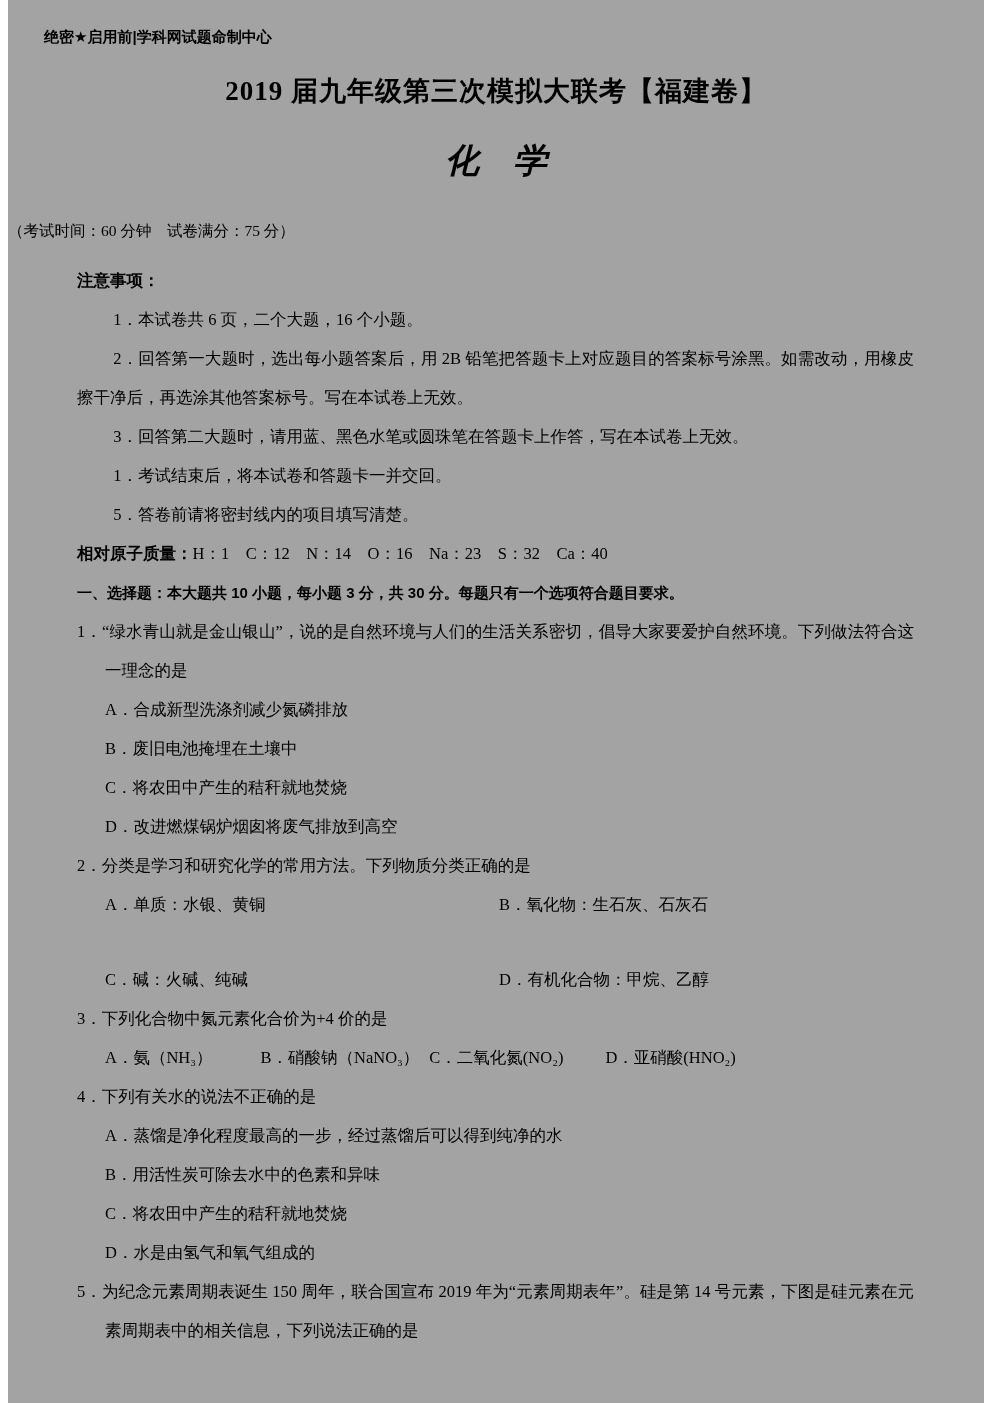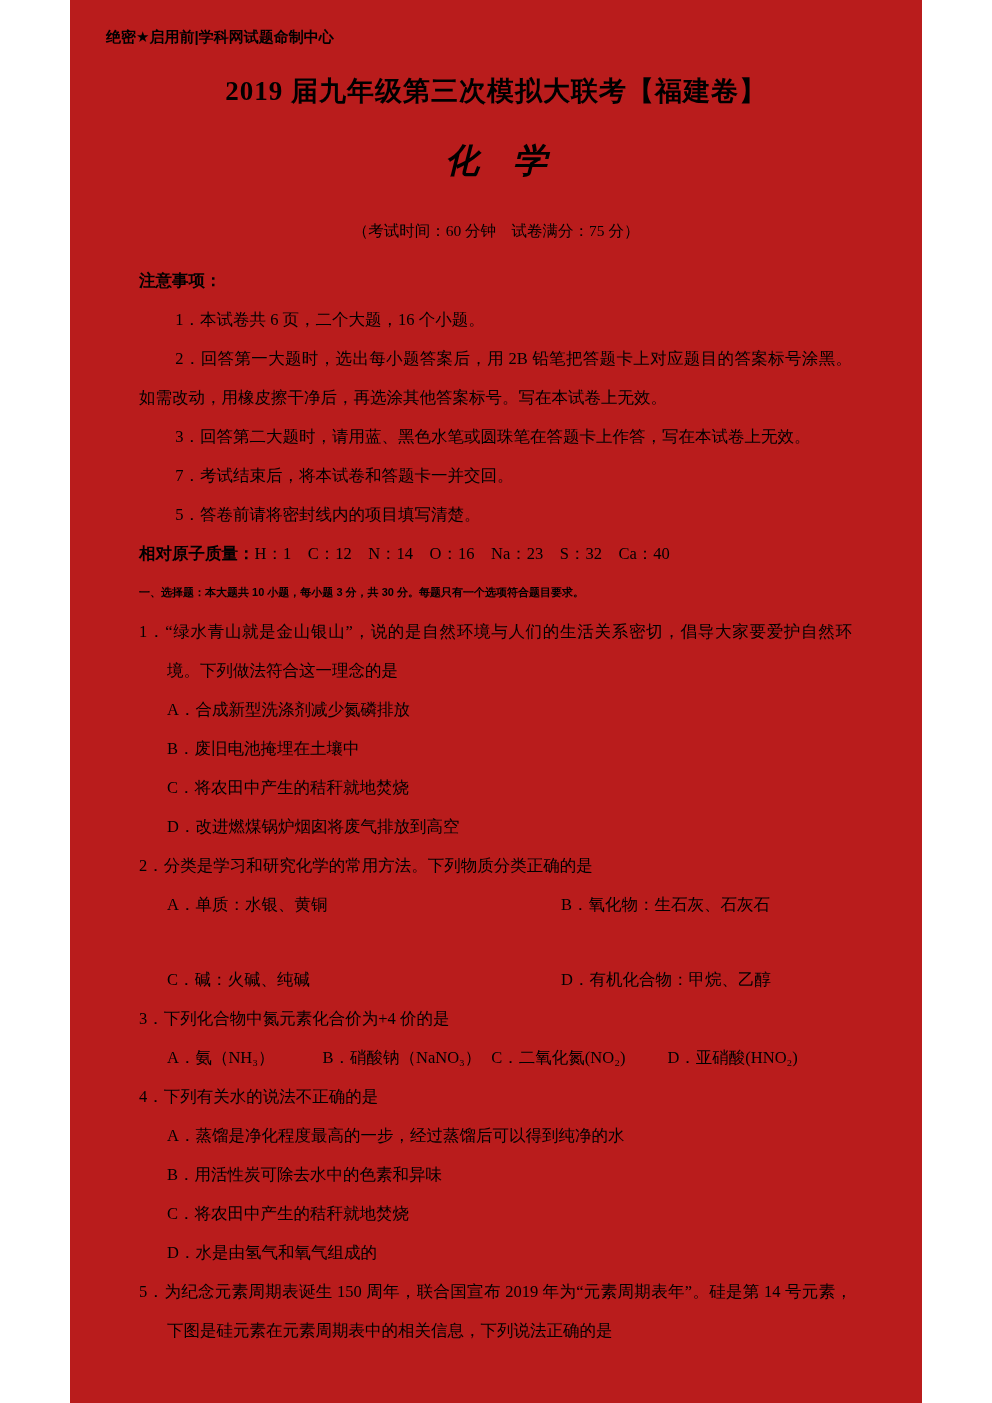--- a/index.html
+++ b/index.html
@@ -1,22 +1,22 @@
 <!DOCTYPE html>
 <html><head>
 <meta charset="utf-8">
 <style>
   * { margin: 0; padding: 0; box-sizing: border-box; }
   html, body { background: #ffffff; }
   .page {
     position: relative;
-    width: 852px;
+    width: 976px;
     min-height: 1403px;
     margin: 0 auto;
-    background: #b91c1c;
+    background: #a3a3a3;
     color: #000000;
     font-family: "Liberation Serif", "DejaVu Serif", serif;
     font-size: 16.5px;
     overflow: hidden;
   }
   .security-header {
     padding: 27px 0 0 36px;
     font-family: "Liberation Sans", "DejaVu Sans", sans-serif;
     font-weight: bold;
     font-size: 15px;
@@ -34,21 +34,21 @@
   .subject-title {
     margin-top: 30px;
     text-align: center;
     font-weight: bold;
     font-size: 34px;
     line-height: 44px;
     font-style: italic;
   }
   .exam-info {
     margin-top: 36px;
-    text-align: center;
+    text-align: left;
     font-size: 15.5px;
     line-height: 24px;
   }
   .content {
     padding: 0 70px 0 69px;
   }
   .notes-heading {
     margin-top: 18px;
     font-family: "Liberation Sans", "DejaVu Sans", sans-serif;
     font-weight: bold;
@@ -64,21 +64,21 @@
     line-height: 39px;
   }
   .atomic-mass .label {
     font-family: "Liberation Sans", "DejaVu Sans", sans-serif;
     font-weight: bold;
     margin-top: 12px;
   }
   .section-heading {
     font-family: "Liberation Sans", "DejaVu Sans", sans-serif;
     font-weight: bold;
-    font-size: 11px;
+    font-size: 15px;
     line-height: 39px;
   }
   .question { }
   .question-stem {
     padding-left: 28px;
     text-indent: -28px;
     line-height: 39px;
     text-align: justify;
   }
   .options-list { padding-left: 28px; }
@@ -108,21 +108,21 @@
 
   <div class="exam-info">（考试时间：60 分钟　试卷满分：75 分）</div>
 
   <div class="content">
 
     <div class="notes-heading">注意事项：</div>
 
     <p class="note-item">1．本试卷共 6 页，二个大题，16 个小题。</p>
     <p class="note-item">2．回答第一大题时，选出每小题答案后，用 2B 铅笔把答题卡上对应题目的答案标号涂黑。如需改动，用橡皮擦干净后，再选涂其他答案标号。写在本试卷上无效。</p>
     <p class="note-item">3．回答第二大题时，请用蓝、黑色水笔或圆珠笔在答题卡上作答，写在本试卷上无效。</p>
-    <p class="note-item">7．考试结束后，将本试卷和答题卡一并交回。</p>
+    <p class="note-item">1．考试结束后，将本试卷和答题卡一并交回。</p>
     <p class="note-item">5．答卷前请将密封线内的项目填写清楚。</p>
 
     <div class="atomic-mass">
       <span class="label">相对原子质量：</span><span>H：1　C：12　N：14　O：16　Na：23　S：32　Ca：40</span>
     </div>
 
     <div class="section-heading">一、选择题：本大题共 10 小题，每小题 3 分，共 30 分。每题只有一个选项符合题目要求。</div>
 
     <div class="question">
       <p class="question-stem"><span>1．</span><span>“绿水青山就是金山银山”，说的是自然环境与人们的生活关系密切，倡导大家要爱护自然环境。下列做法符合这一理念的是</span></p>

